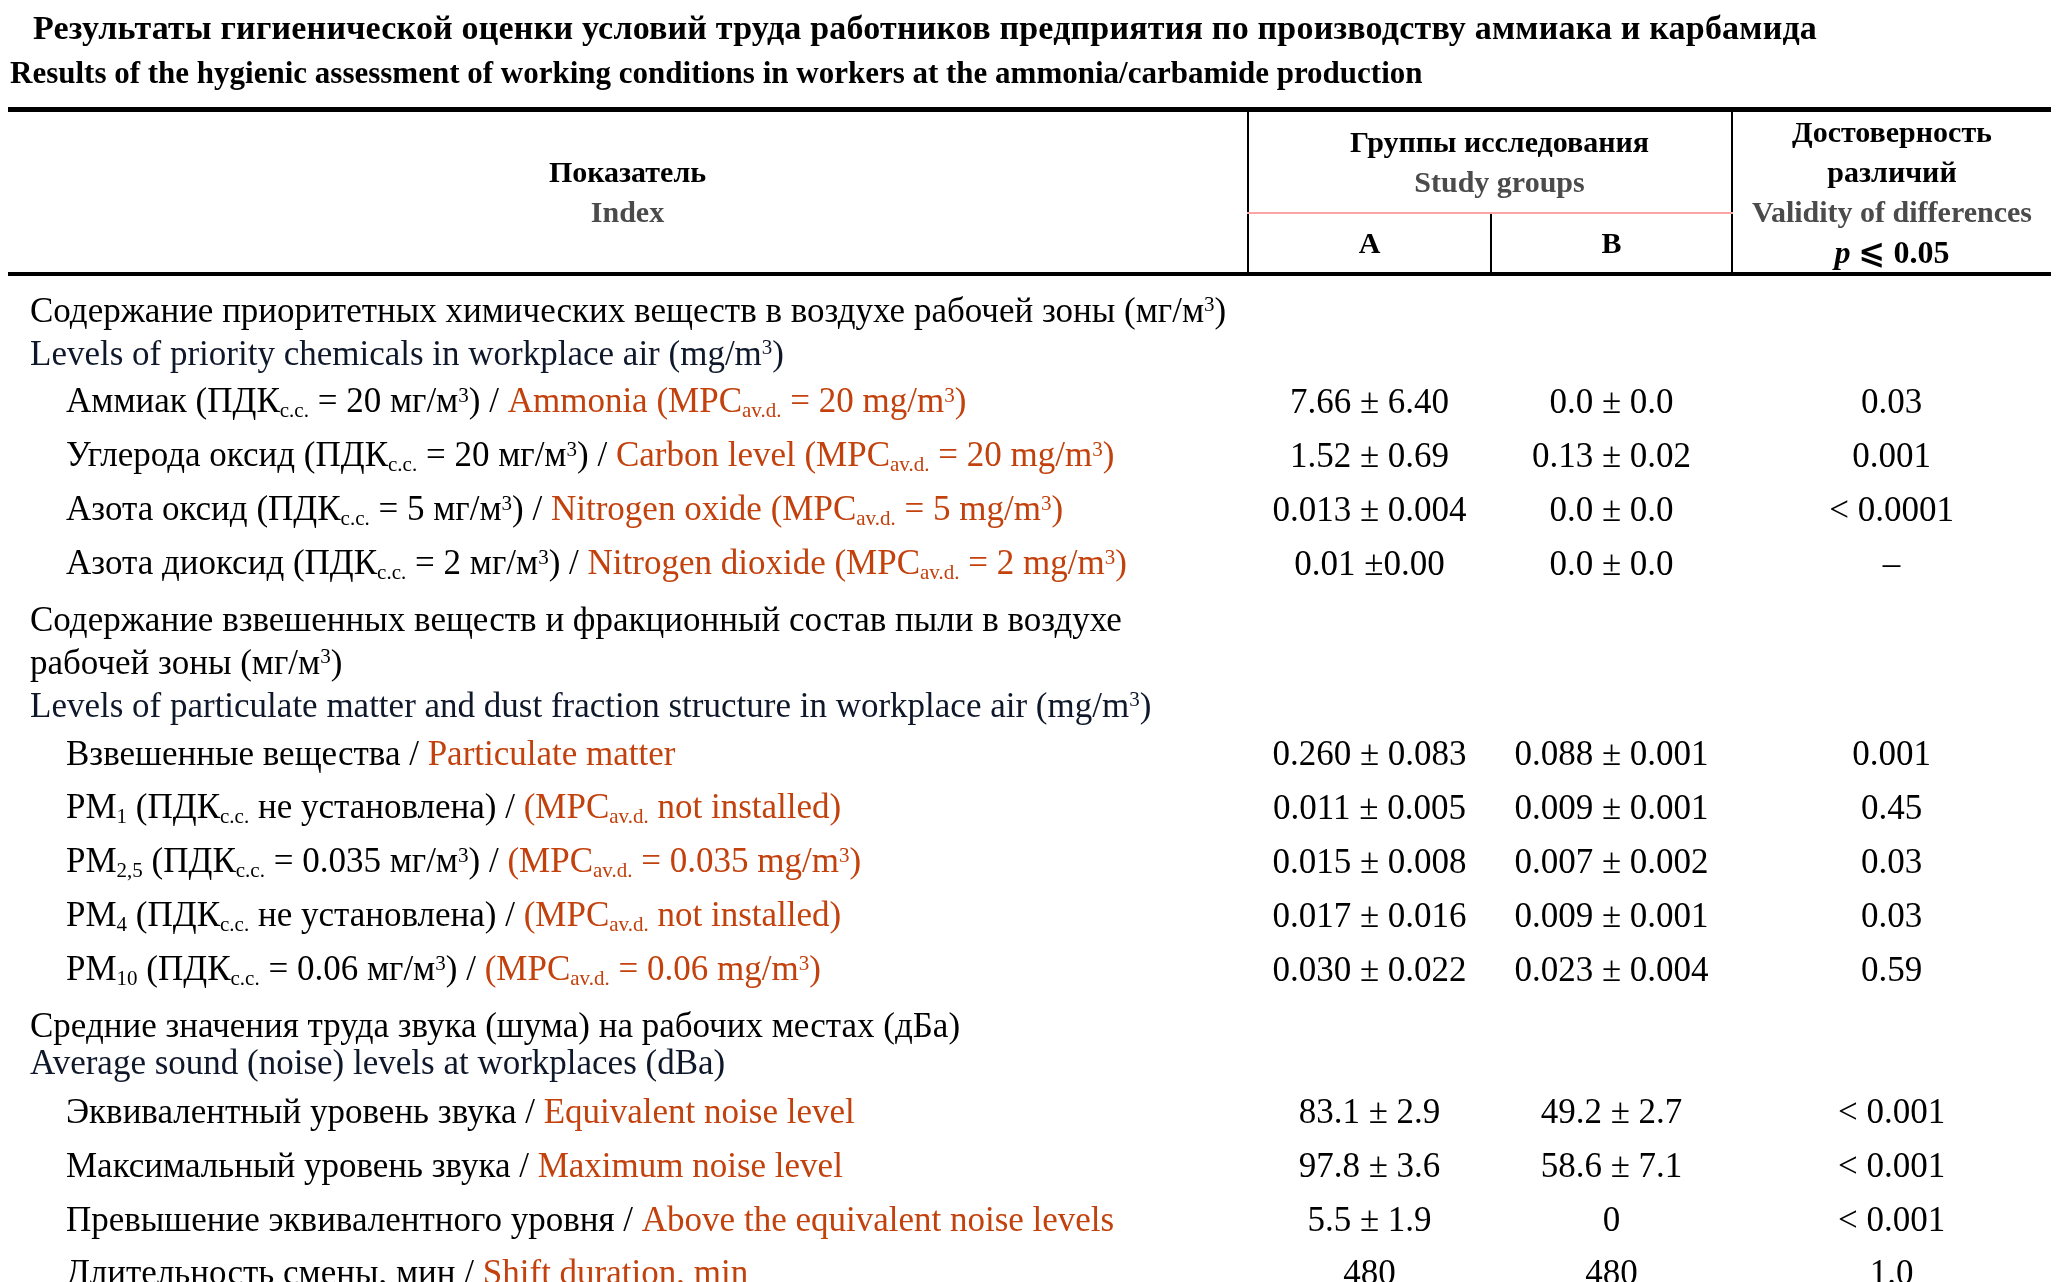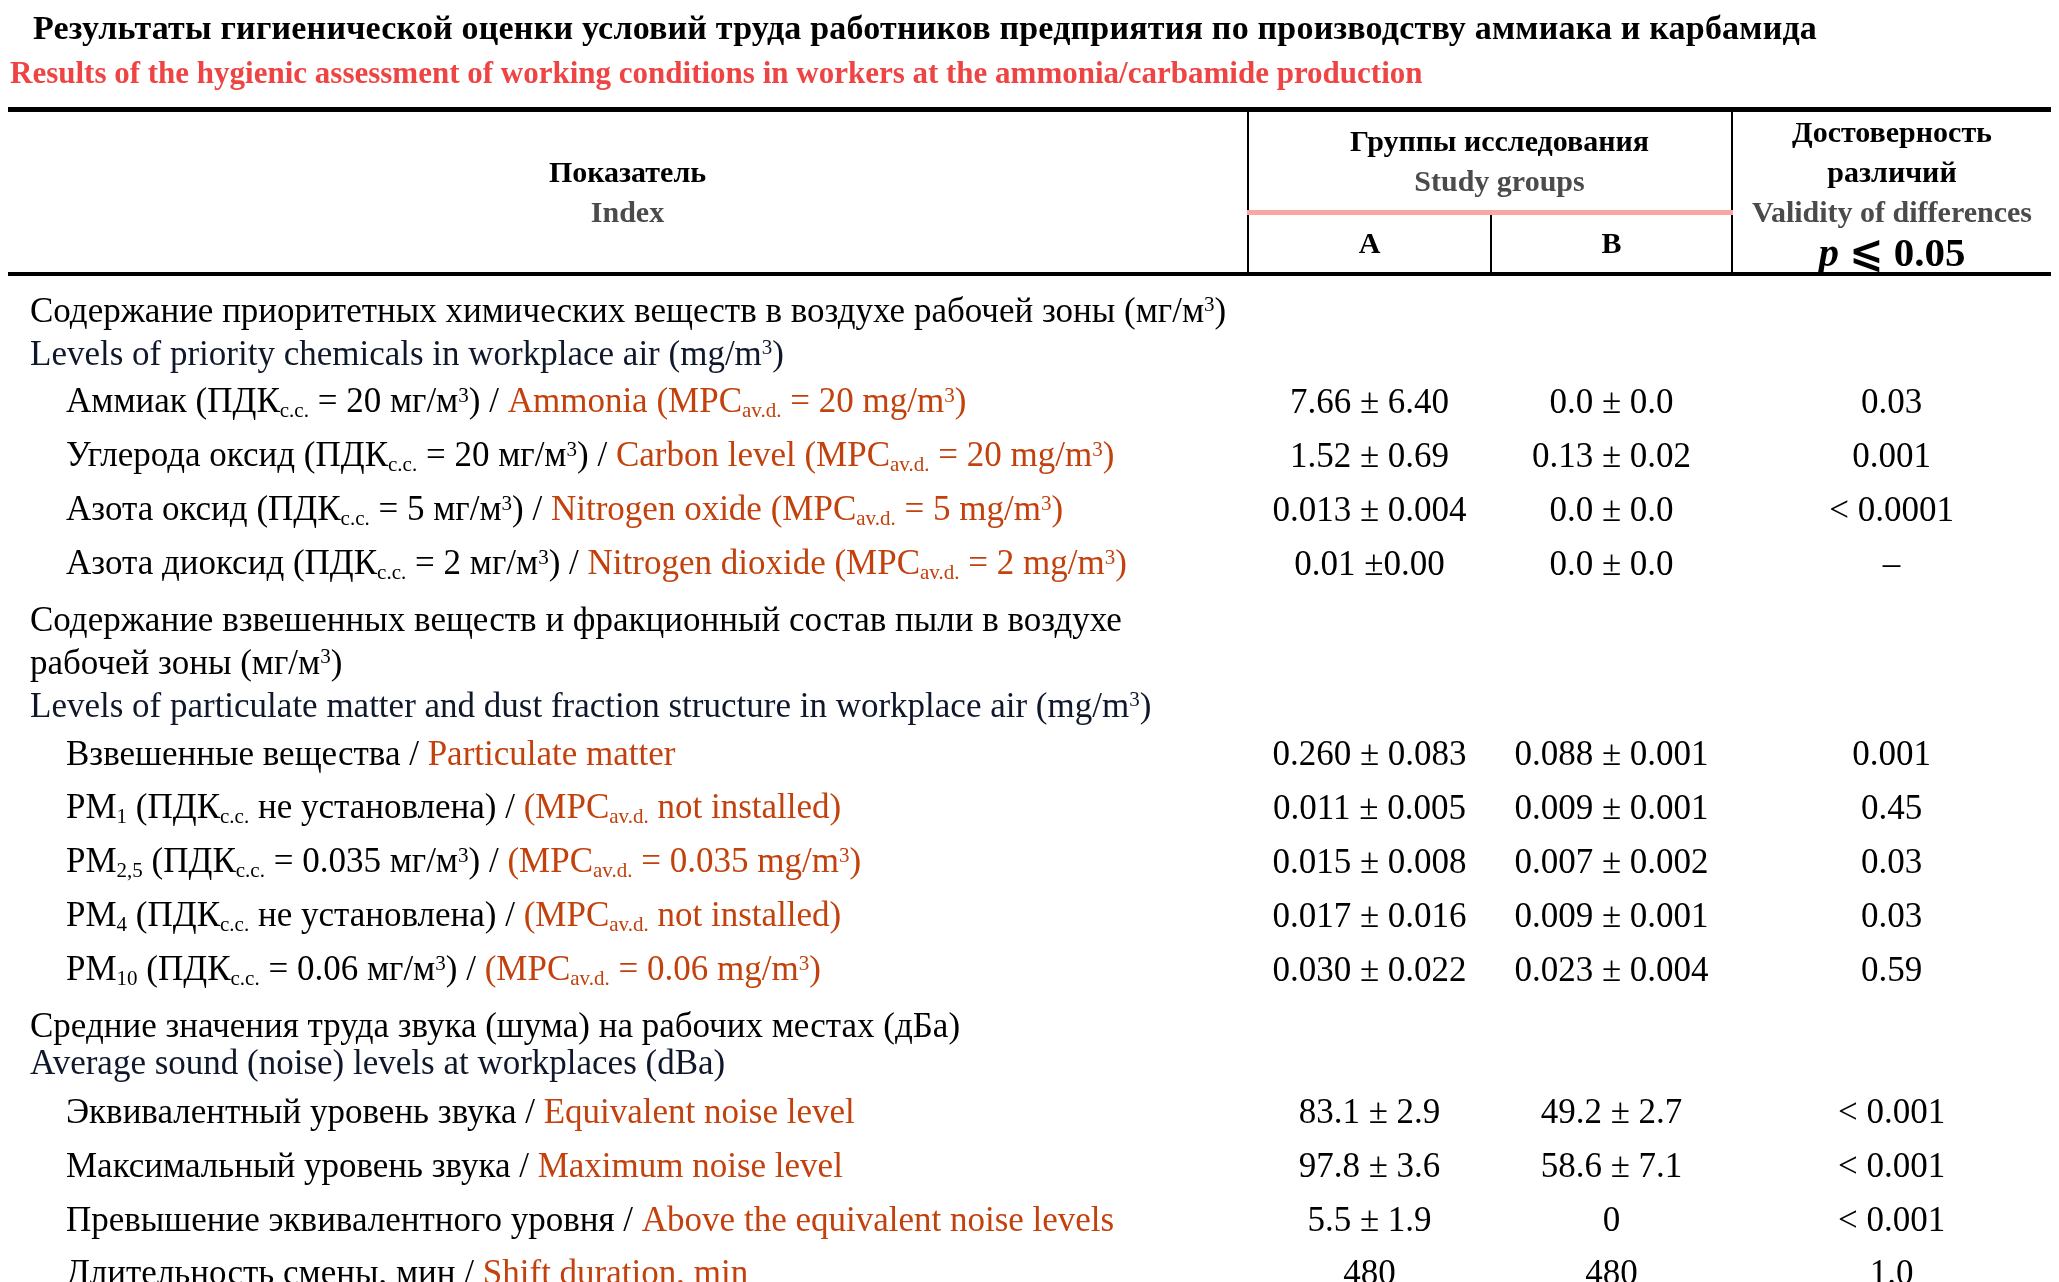--- a/index.html
+++ b/index.html
@@ -2,36 +2,36 @@
 <html><head>
 <meta charset="utf-8">
 <style>
   html,body{margin:0;padding:0;}
   body{
     width:2059px;height:1282px;background:#fff;overflow:hidden;
     font-family:"Liberation Serif","DejaVu Serif","DejaVu Sans",serif;color:#000;
   }
   .titles{padding:6px 12px 0 10px;}
   .title-ru{font-size:34px;font-weight:700;line-height:44px;letter-spacing:.2px;margin-left:23px;}
-  .title-en{font-size:31px;font-weight:700;color:#ef4444;line-height:40px;margin-top:3px;}
+  .title-en{font-size:31px;font-weight:700;color:#000000;line-height:40px;margin-top:3px;}
   table.results{
     border-collapse:collapse;table-layout:fixed;
     width:2043px;margin:14px 8px 0 8px;
     border-top:5px solid #000;border-bottom:4px solid #000;
   }
   thead{border-bottom:4px solid #000;}
   thead th{font-weight:700;font-size:30px;text-align:center;vertical-align:middle;padding:0;}
   .hline{line-height:40px;}
   .hdr-en{color:#4b4b4b;}
   .th-index{}
-  .th-groups{border-left:2px solid #000;border-right:2px solid #000;border-bottom:5px solid #fca5a5;height:96px;padding-left:19px;}
+  .th-groups{border-left:2px solid #000;border-right:2px solid #000;border-bottom:2px solid #fca5a5;height:96px;padding-left:19px;}
   .th-validity{}
   .th-a{border-left:2px solid #000;border-right:2px solid #000;height:56px;}
   .th-b{border-right:2px solid #000;}
-  .p-line{font-size:41px;}
+  .p-line{font-size:32px;}
   tbody td{font-size:35px;vertical-align:middle;padding:0;}
   tr.data-row{height:54px;}
   .c-label{padding-left:58px;text-align:left;white-space:nowrap;}
   .c-val{text-align:center;}
   .c-section{padding:10px 0 4px 22px;text-align:left;}
   .c-section .line{line-height:37px;}
   .sec-en{color:#0f172a;}
   .en{color:#c2410c;}
   .sub{font-size:0.6em;vertical-align:-0.22em;}
   .sup{font-size:0.6em;vertical-align:0.5em;}

